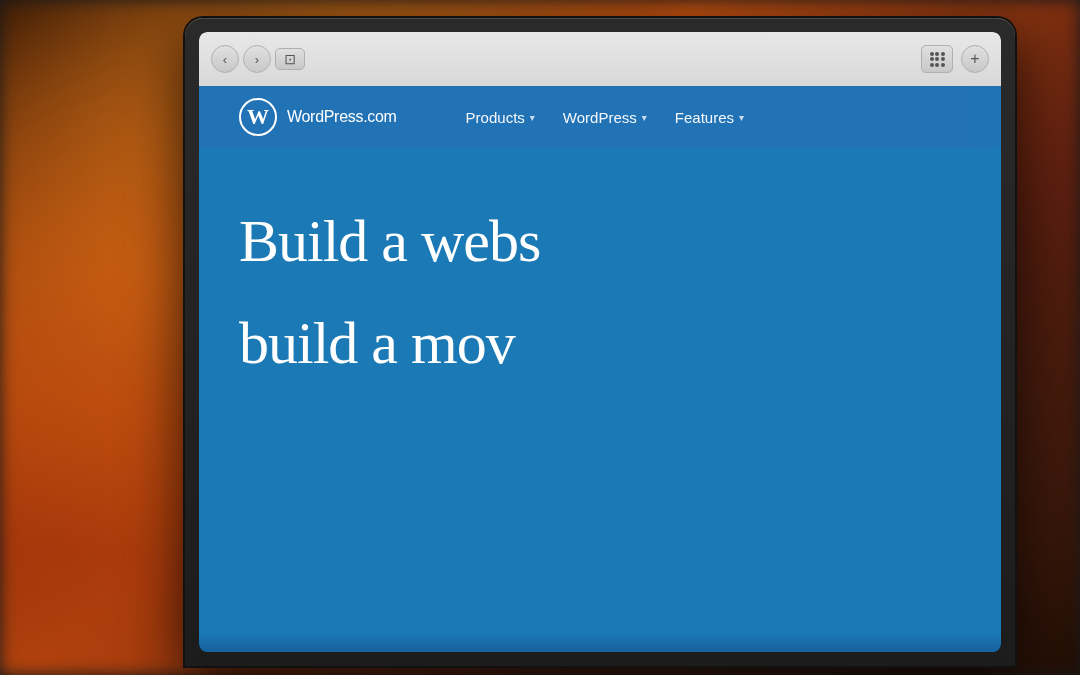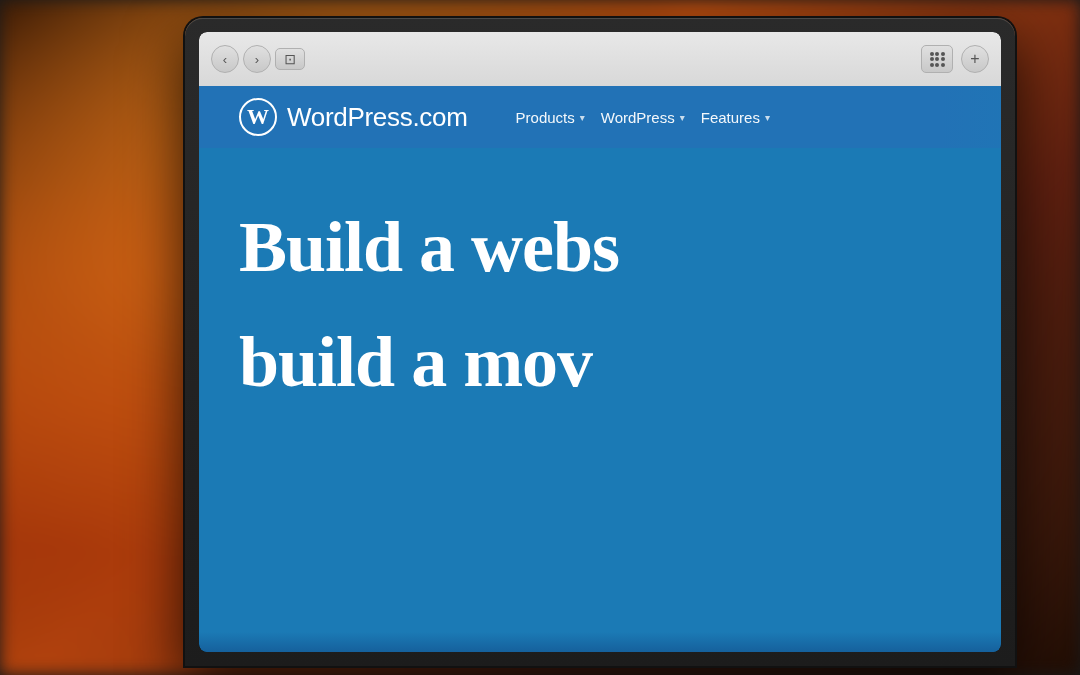--- a/index.html
+++ b/index.html
@@ -194,31 +194,31 @@
       display: flex;
       align-items: center;
       justify-content: center;
       font-size: 22px;
       color: white;
       font-family: Georgia, serif;
       font-weight: bold;
     }
 
     .wp-logo-text {
-      font-size: 26px;
+      font-size: 16px;
       font-weight: 400;
       color: white;
       letter-spacing: -0.3px;
     }
 
     .wp-nav-links {
       display: flex;
       align-items: flex-end;
-      gap: 16px;
-      margin-left: 16px;
+      gap: 28px;
+      margin-left: 37px;
     }
 
     .wp-nav-item {
       display: flex;
       align-items: center;
       gap: 5px;
       color: white;
       font-size: 15px;
       font-weight: 400;
       cursor: pointer;
@@ -230,22 +230,22 @@
       opacity: 0.8;
     }
 
     
     .wp-hero {
       padding: 60px 40px 0;
       color: white;
     }
 
     .wp-hero-title {
-      font-size: 72px;
-      font-weight: 700;
+      font-size: 60px;
+      font-weight: 400;
       line-height: 1.1;
       color: white;
       font-family: Georgia, 'Times New Roman', serif;
       letter-spacing: -1px;
     }
 
     .wp-hero-title .line2 {
       display: block;
       margin-top: 36px;
     }

